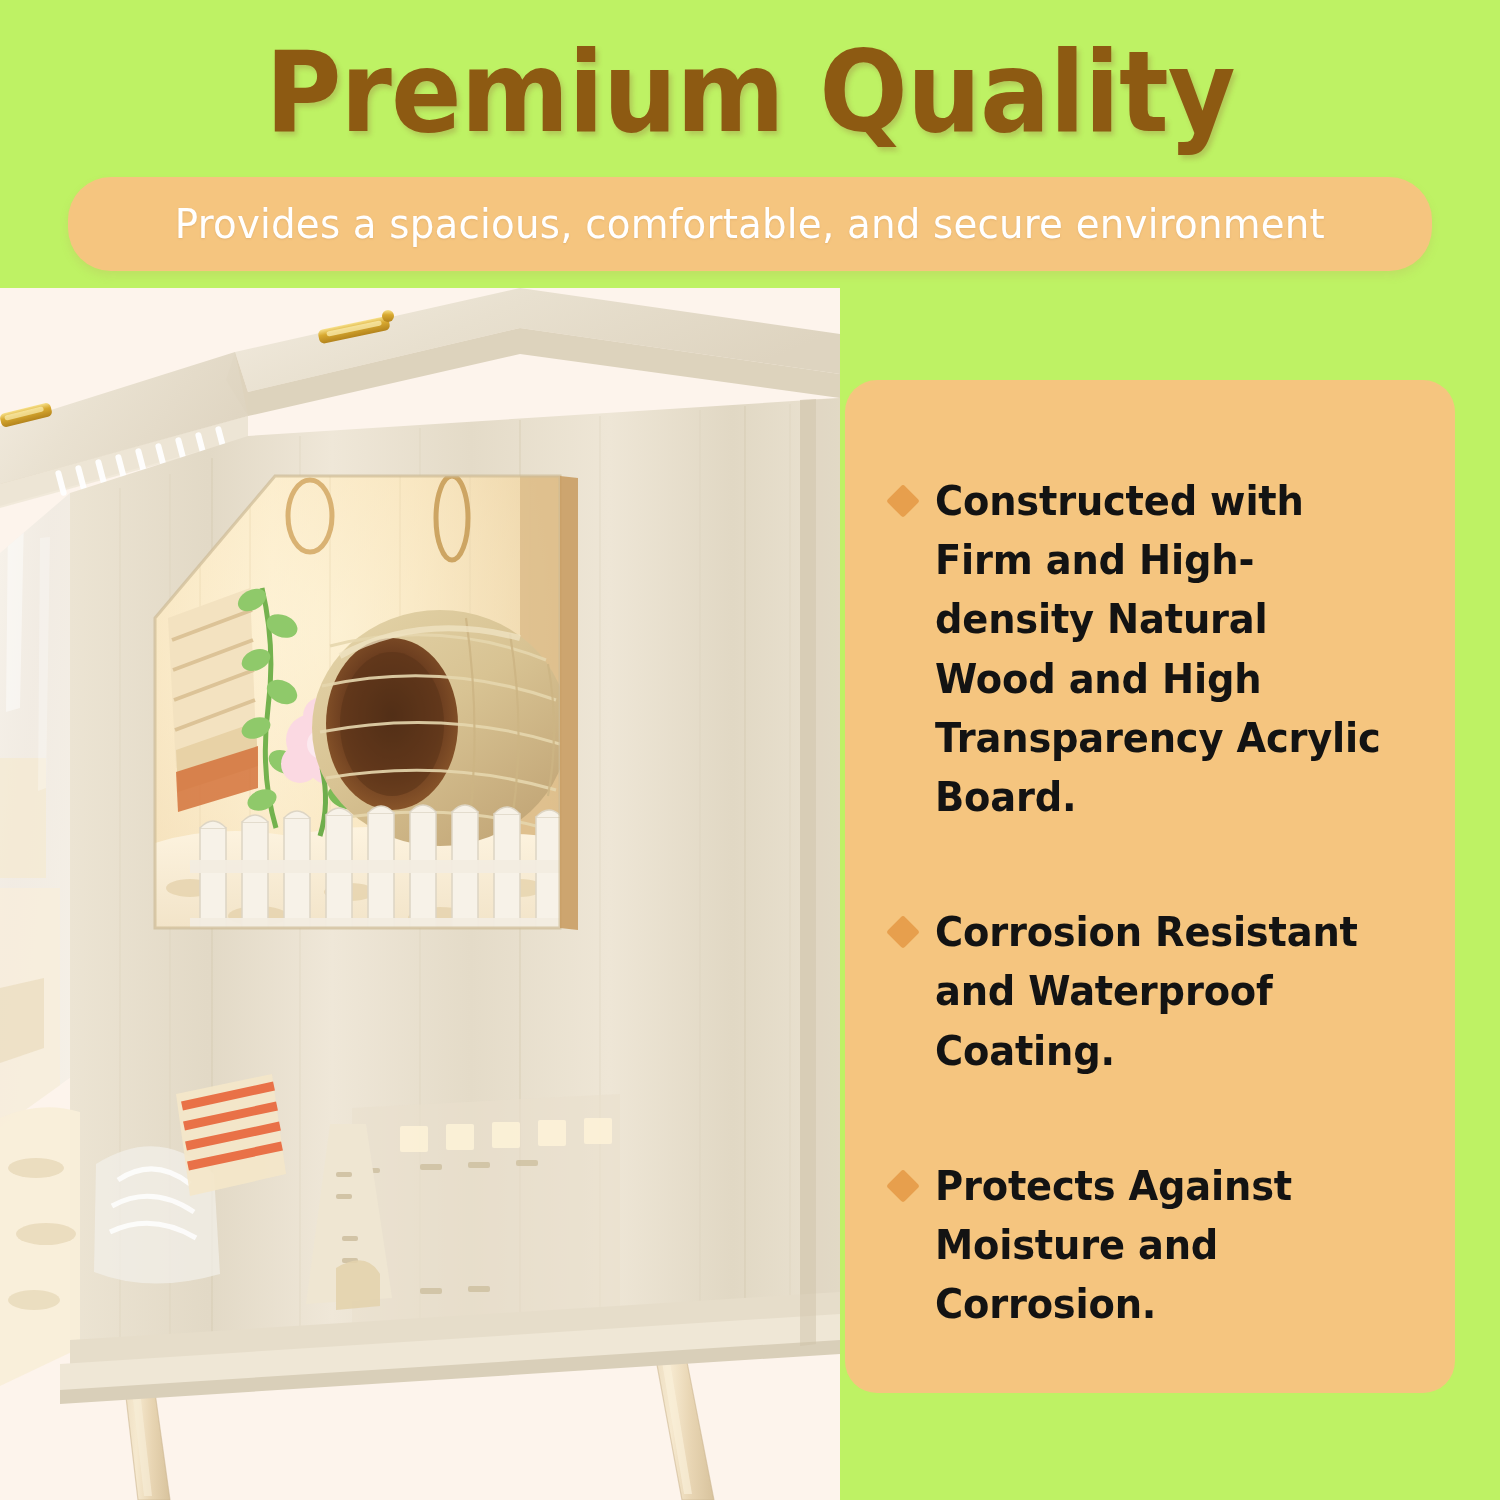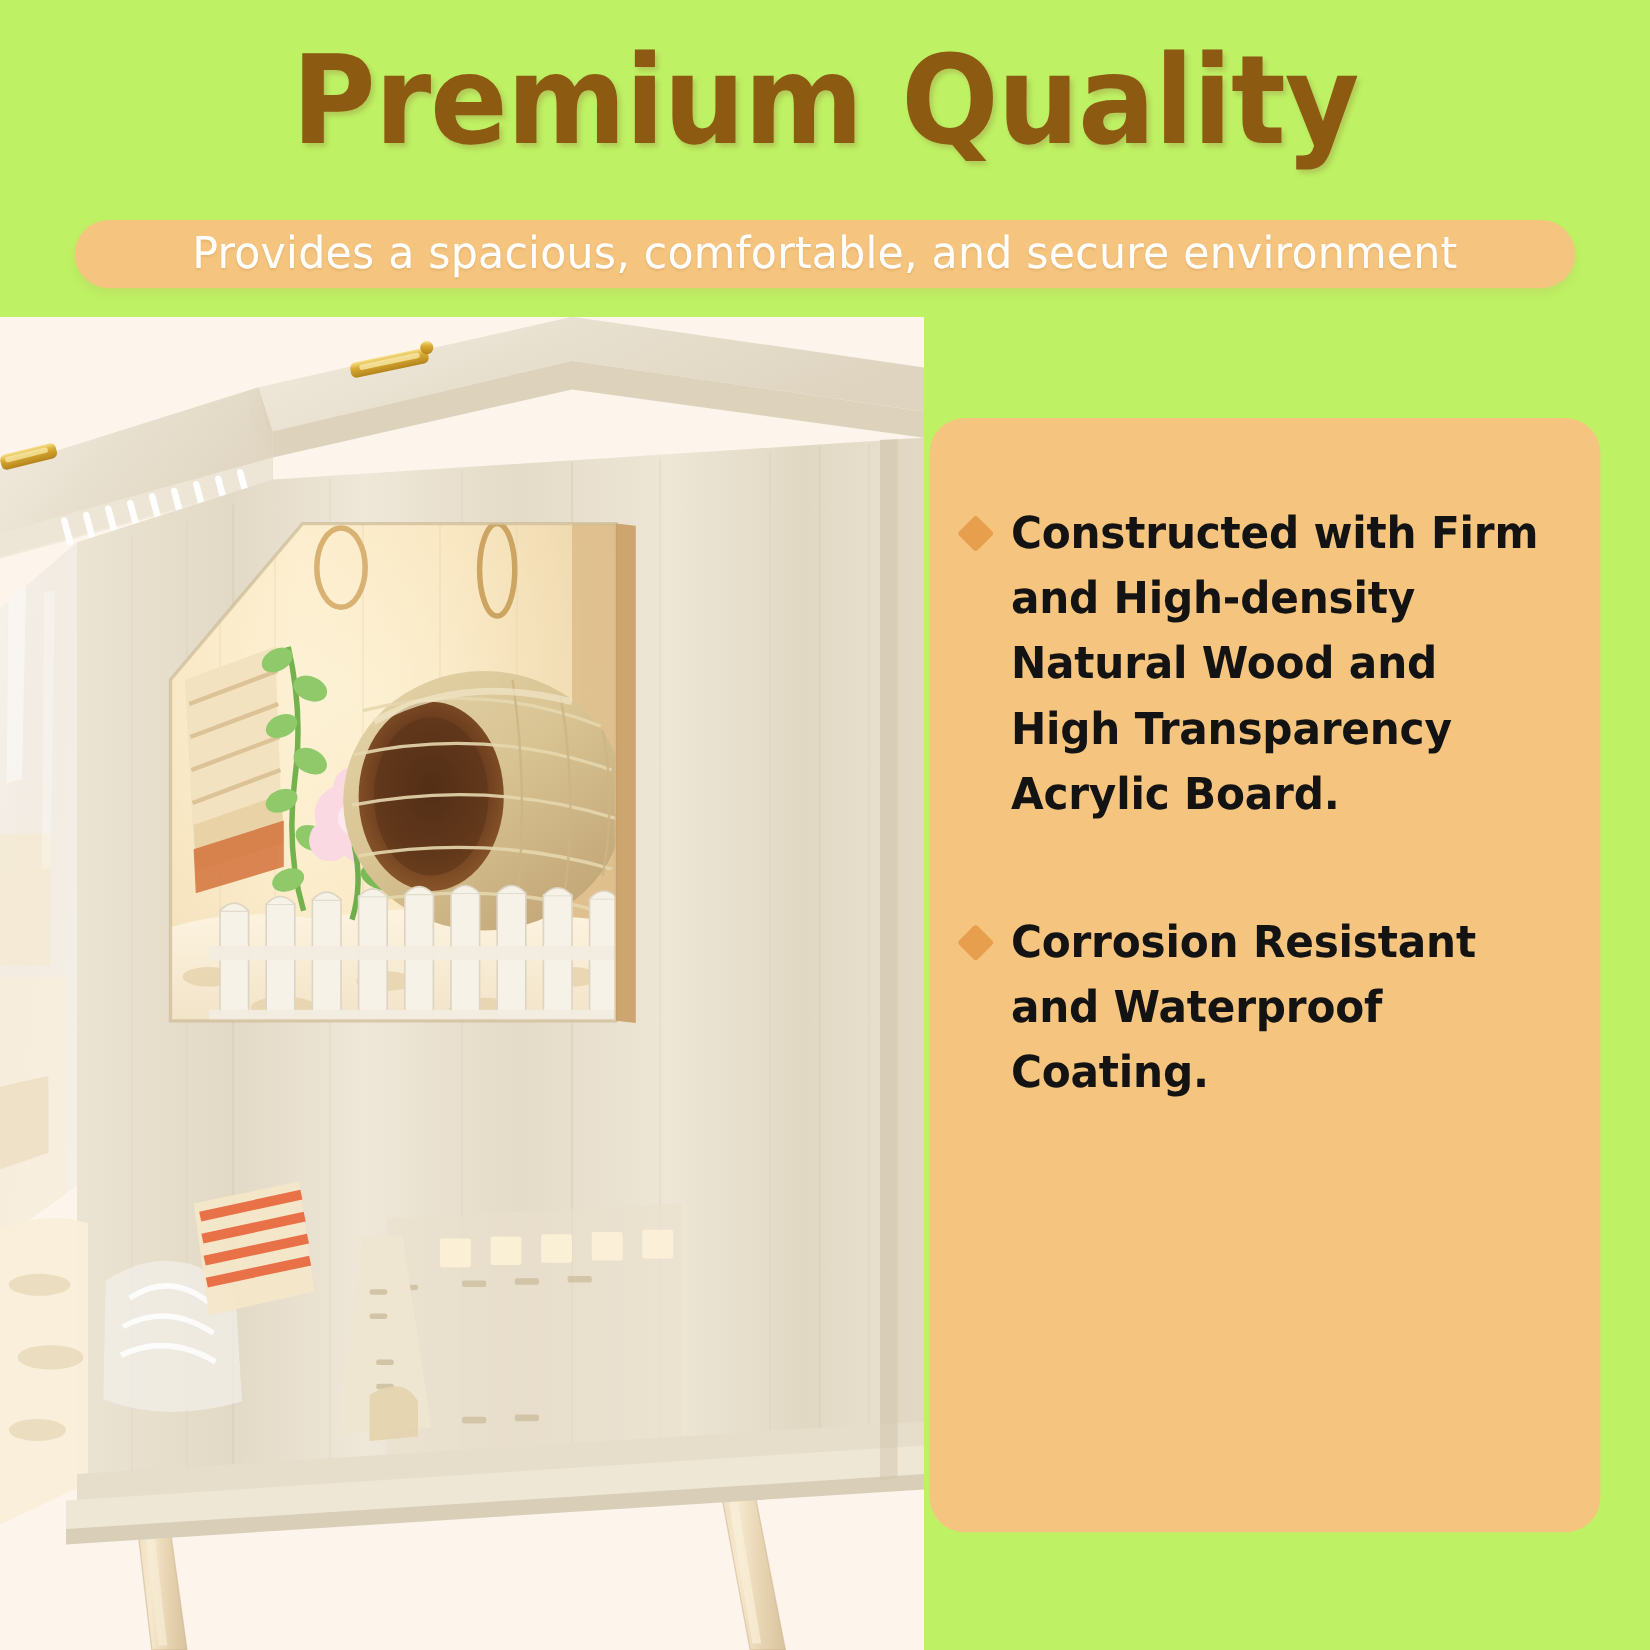--- a/index.html
+++ b/index.html
@@ -39,28 +39,27 @@
     transform: scaleX(.93);
     transform-origin: 50% 50%;
     white-space: nowrap;
   }
 
   .subtitle-pill {
     position: absolute;
     left: 68px;
     top: 177px;
     width: 1364px;
-    height: 62px;
+    height: 94px;
     border-radius: 43px;
     background: #f5c57f;
     box-shadow: 0 5px 9px rgba(190, 150, 100, .18);
     display: flex;
     align-items: center;
     justify-content: center;
-    margin-top: 23px;
   }
   .subtitle-text {
     font-family: "DejaVu Sans", "Liberation Sans", sans-serif;
     font-weight: 400;
     font-size: 40px;
     color: #ffffff;
     letter-spacing: .2px;
     white-space: nowrap;
     text-shadow: 0 1px 2px rgba(190, 140, 80, .30);
     transform: scaleX(.97);
@@ -72,21 +71,21 @@
     left: 845px;
     top: 380px;
     width: 610px;
     height: 1013px;
     background: #f5c57f;
     border-radius: 32px;
     box-sizing: border-box;
     padding: 76px 26px 40px 16px;
   }
   .bullet-list {
-    margin: 0;
+    margin: 16px;
     padding: 0;
     list-style: none;
   }
   .bullet-item {
     position: relative;
     padding-left: 58px;
     margin-bottom: 76px;
   }
   .bullet-item:last-child { margin-bottom: 0; }
 
@@ -482,17 +481,21 @@
         <span class="bullet-marker"></span>
         <span class="bullet-text">Constructed with Firm and High-density Natural Wood and High Transparency Acrylic Board.</span>
       </li>
 
 
       <li class="bullet-item">
         <span class="bullet-marker"></span>
         <span class="bullet-text">Corrosion Resistant and Waterproof Coating.</span>
       </li>
 
+      <li class="bullet-item">
+        <span class="bullet-marker"></span>
+        <span class="bullet-text">Protects Against Moisture and Corrosion.</span>
+      </li>
 
     </ul>
   </div>
 
 </div>
 
 </body></html>

